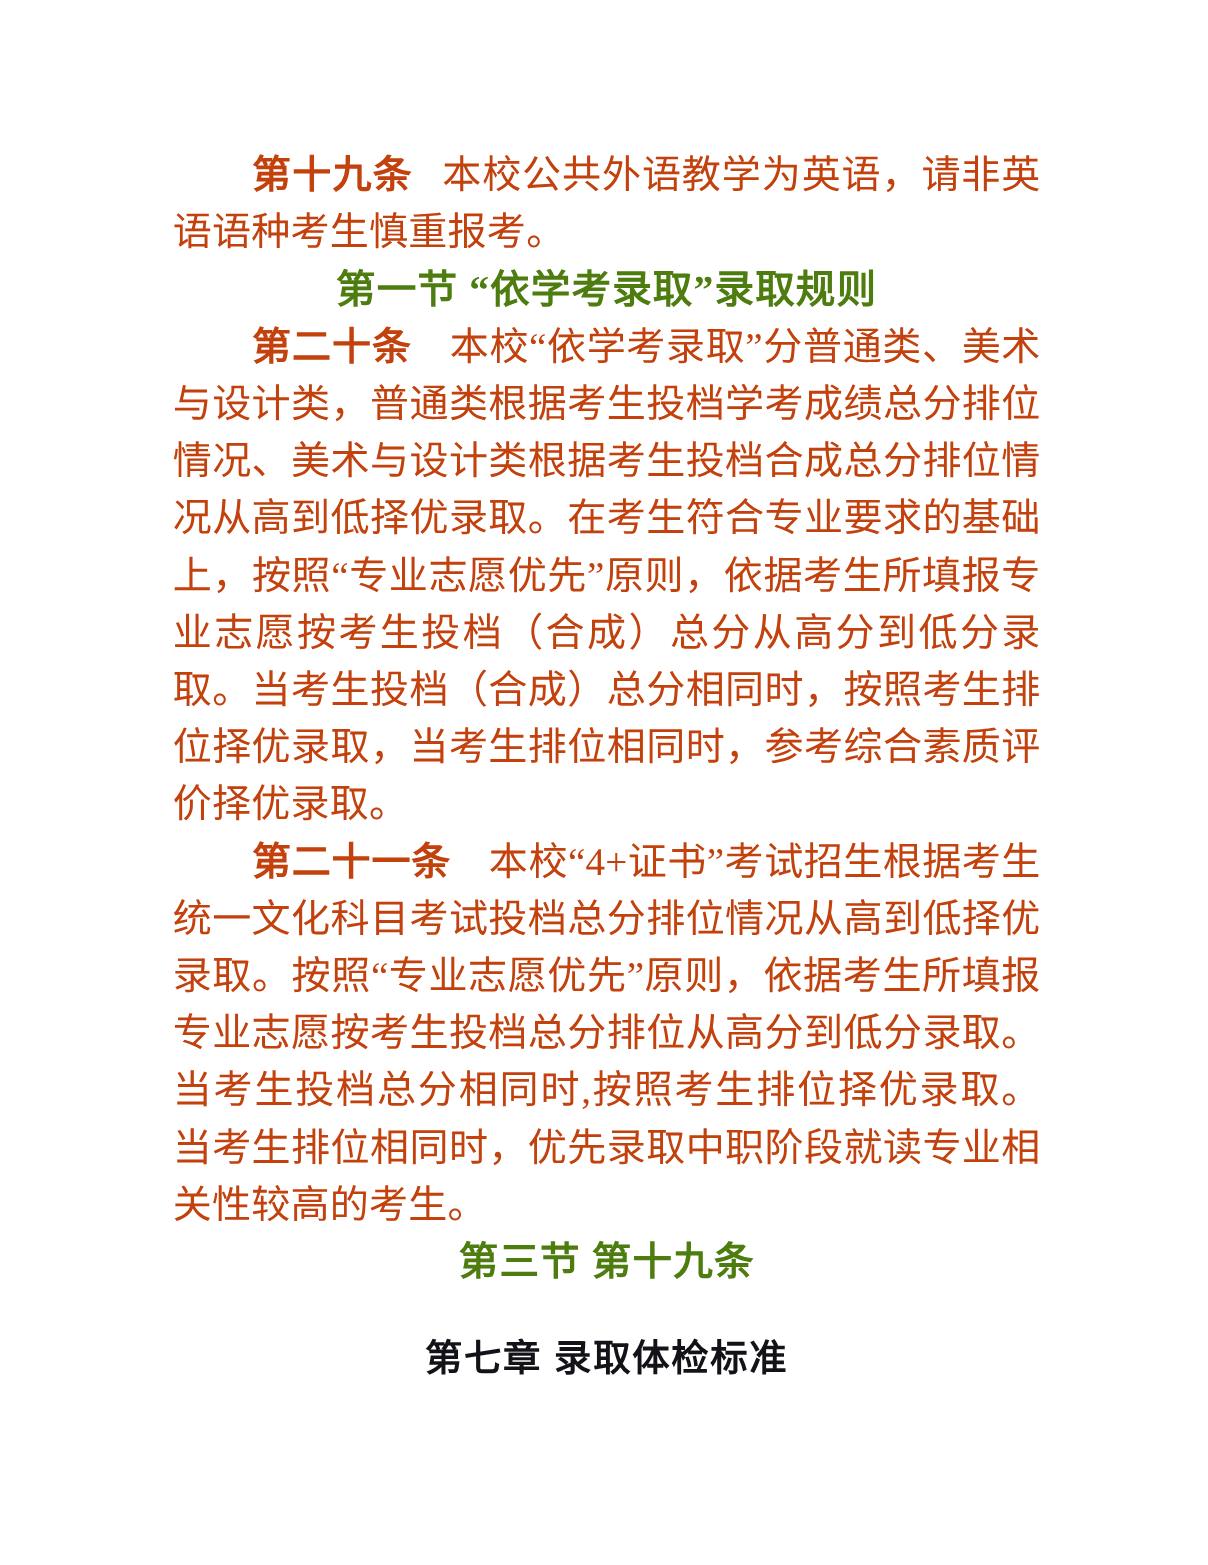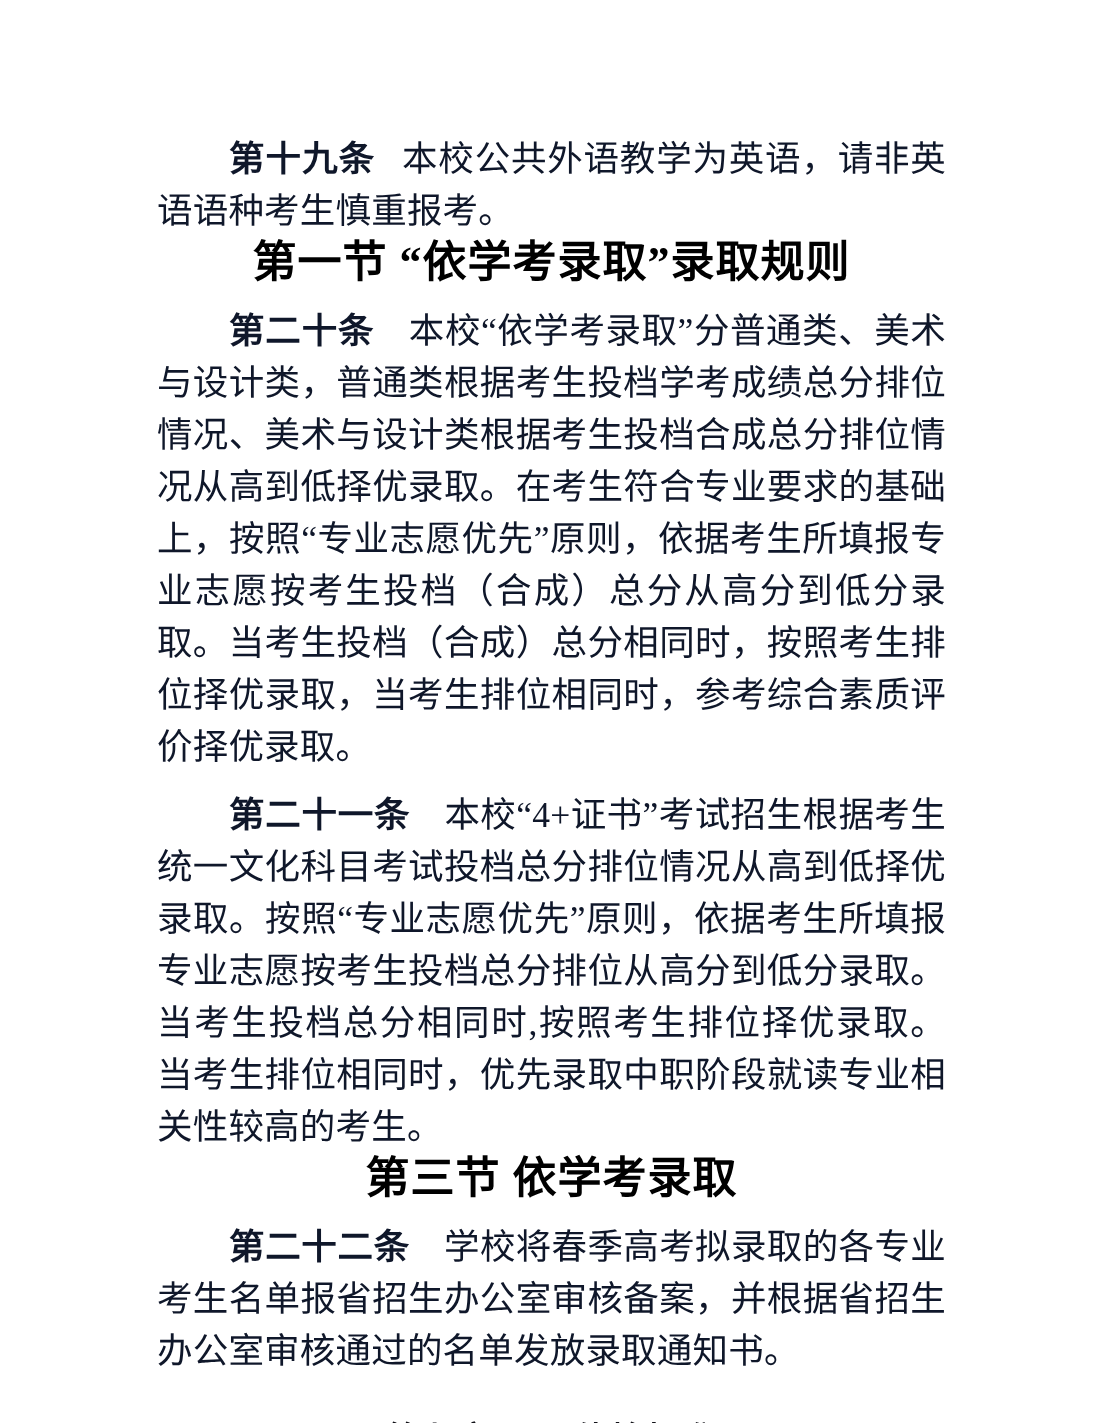--- a/index.html
+++ b/index.html
@@ -39,74 +39,73 @@
   .para {
     font-size: 35.5px;
     line-height: 52px;
     text-align: justify;
     text-align-last: left;
     text-justify: inter-character;
     letter-spacing: 0.2px;
     margin: 0;
     text-indent: 72px;
     word-break: break-all;
-    color: #0f172a;
+    color: #c2410c;
   }
 
   
   .art-label {
     font-weight: bold;
     letter-spacing: 0.5px;
   }
   .gap-md { display: inline-block; width: 26px; }
   .gap-lg { display: inline-block; width: 34px; }
 
   
   .sec-heading {
-    font-size: 44px;
+    font-size: 36px;
     line-height: 52px;
     font-weight: bold;
     text-align: center;
     letter-spacing: 1px;
     margin: 0;
-    color: #000000;
+    color: #4d7c0f;
   }
 
   
   .chap-heading {
     font-family: "Liberation Sans", "DejaVu Sans", sans-serif;
     font-size: 34px;
     line-height: 52px;
     font-weight: bold;
     text-align: center;
     letter-spacing: 1.5px;
     margin: 0;
     color: #121218;
   }
 
   
   .sp-before-sec  { margin-top: 0px; }
-  .sp-after-sec   { margin-top: 16px; }
+  .sp-after-sec   { margin-top: 0px; }
   .sp-before-chap { margin-top: 36px; }
 </style>
 </head>
 <body>
 
 <div class="page">
   <div class="content">
 
     <p class="para"><span class="art-label">第十九条</span><span class="gap-md"></span><span>本校公共外语教学为英语，请非英语语种考生慎重报考。</span></p>
 
     <h2 class="sec-heading sp-before-sec">第一节 “依学考录取”录取规则</h2>
 
     <p class="para sp-after-sec"><span class="art-label">第二十条</span><span class="gap-lg"></span><span>本校“依学考录取”分普通类、美术与设计类，普通类根据考生投档学考成绩总分排位情况、美术与设计类根据考生投档合成总分排位情况从高到低择优录取。在考生符合专业要求的基础上，按照“专业志愿优先”原则，依据考生所填报专业志愿按考生投档（合成）总分从高分到低分录取。当考生投档（合成）总分相同时，按照考生排位择优录取，当考生排位相同时，参考综合素质评价择优录取。</span></p>
 
 
     <p class="para sp-after-sec"><span class="art-label">第二十一条</span><span class="gap-lg"></span><span>本校“4+证书”考试招生根据考生统一文化科目考试投档总分排位情况从高到低择优录取。按照“专业志愿优先”原则，依据考生所填报专业志愿按考生投档总分排位从高分到低分录取。 当考生投档总分相同时,按照考生排位择优录取。当考生排位相同时，优先录取中职阶段就读专业相关性较高的考生。</span></p>
 
-    <h2 class="sec-heading sp-before-sec">第三节 依学考录取</h2>
+    <h2 class="sec-heading sp-before-sec">第三节 第十九条</h2>
 
-    <p class="para sp-after-sec"><span class="art-label">第二十二条</span><span class="gap-lg"></span><span>学校将春季高考拟录取的各专业考生名单报省招生办公室审核备案，并根据省招生办公室审核通过的名单发放录取通知书。</span></p>
 
     <h1 class="chap-heading sp-before-chap">第七章 录取体检标准</h1>
 
   </div>
 </div>
 
 </body></html>

